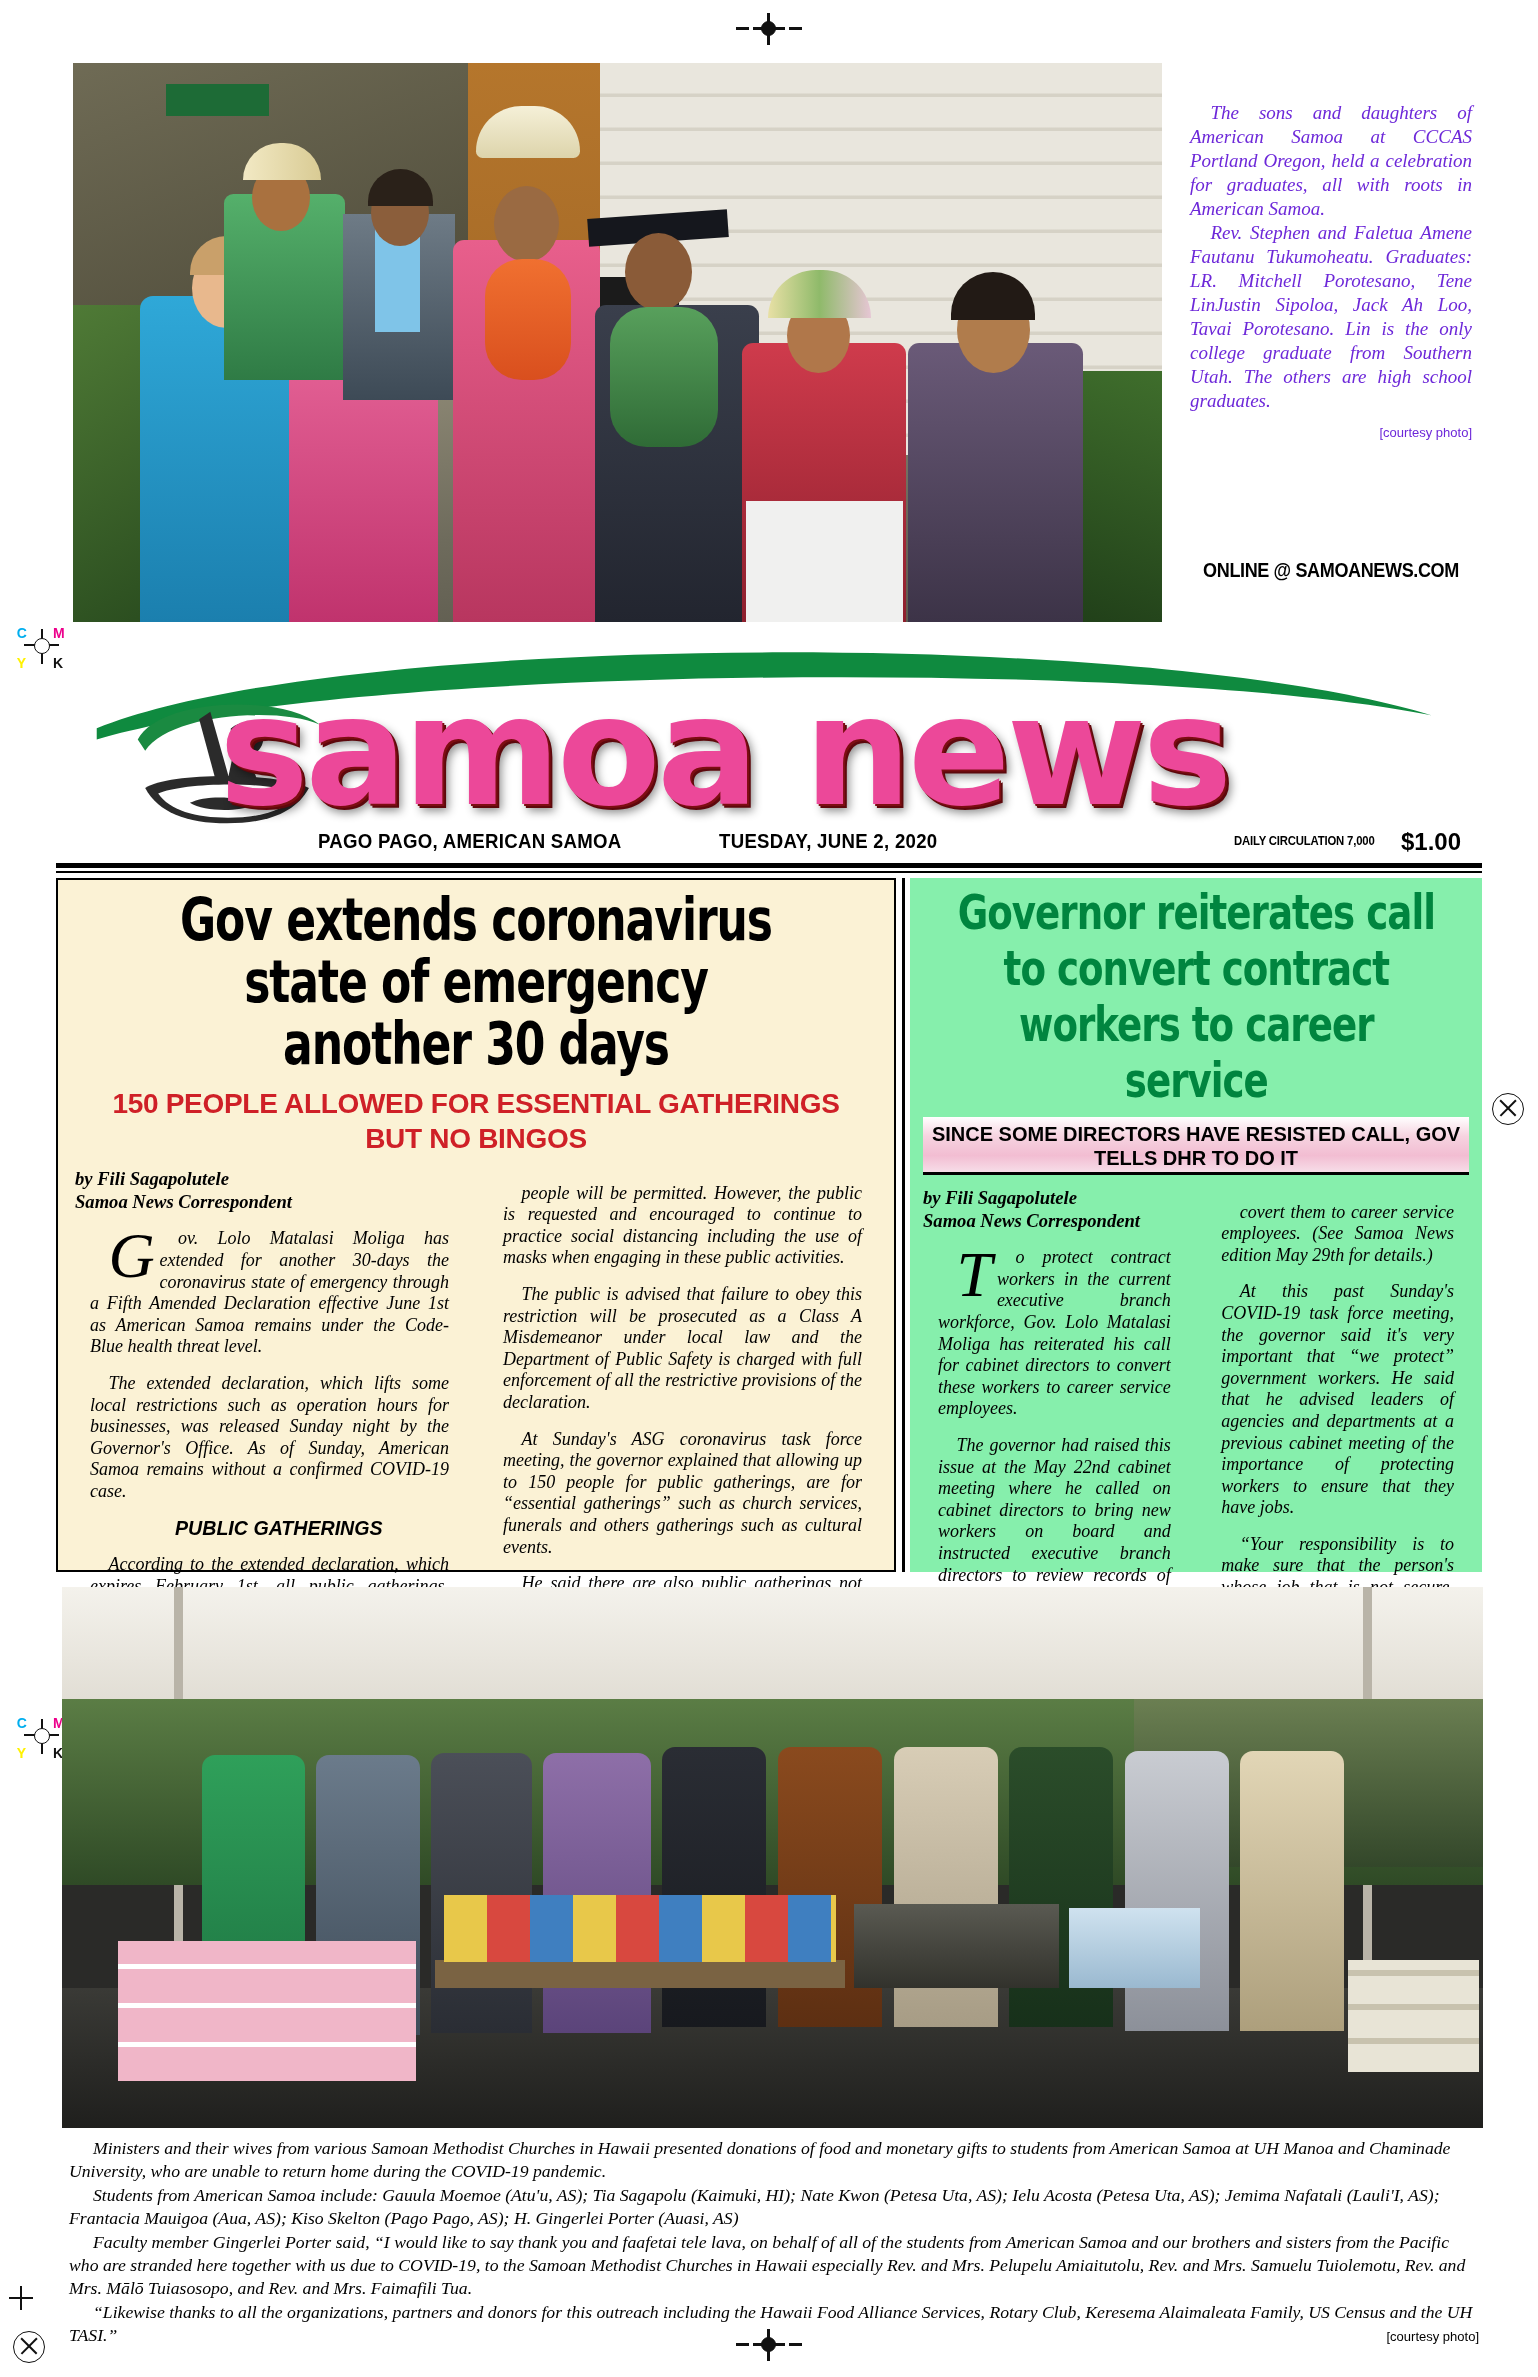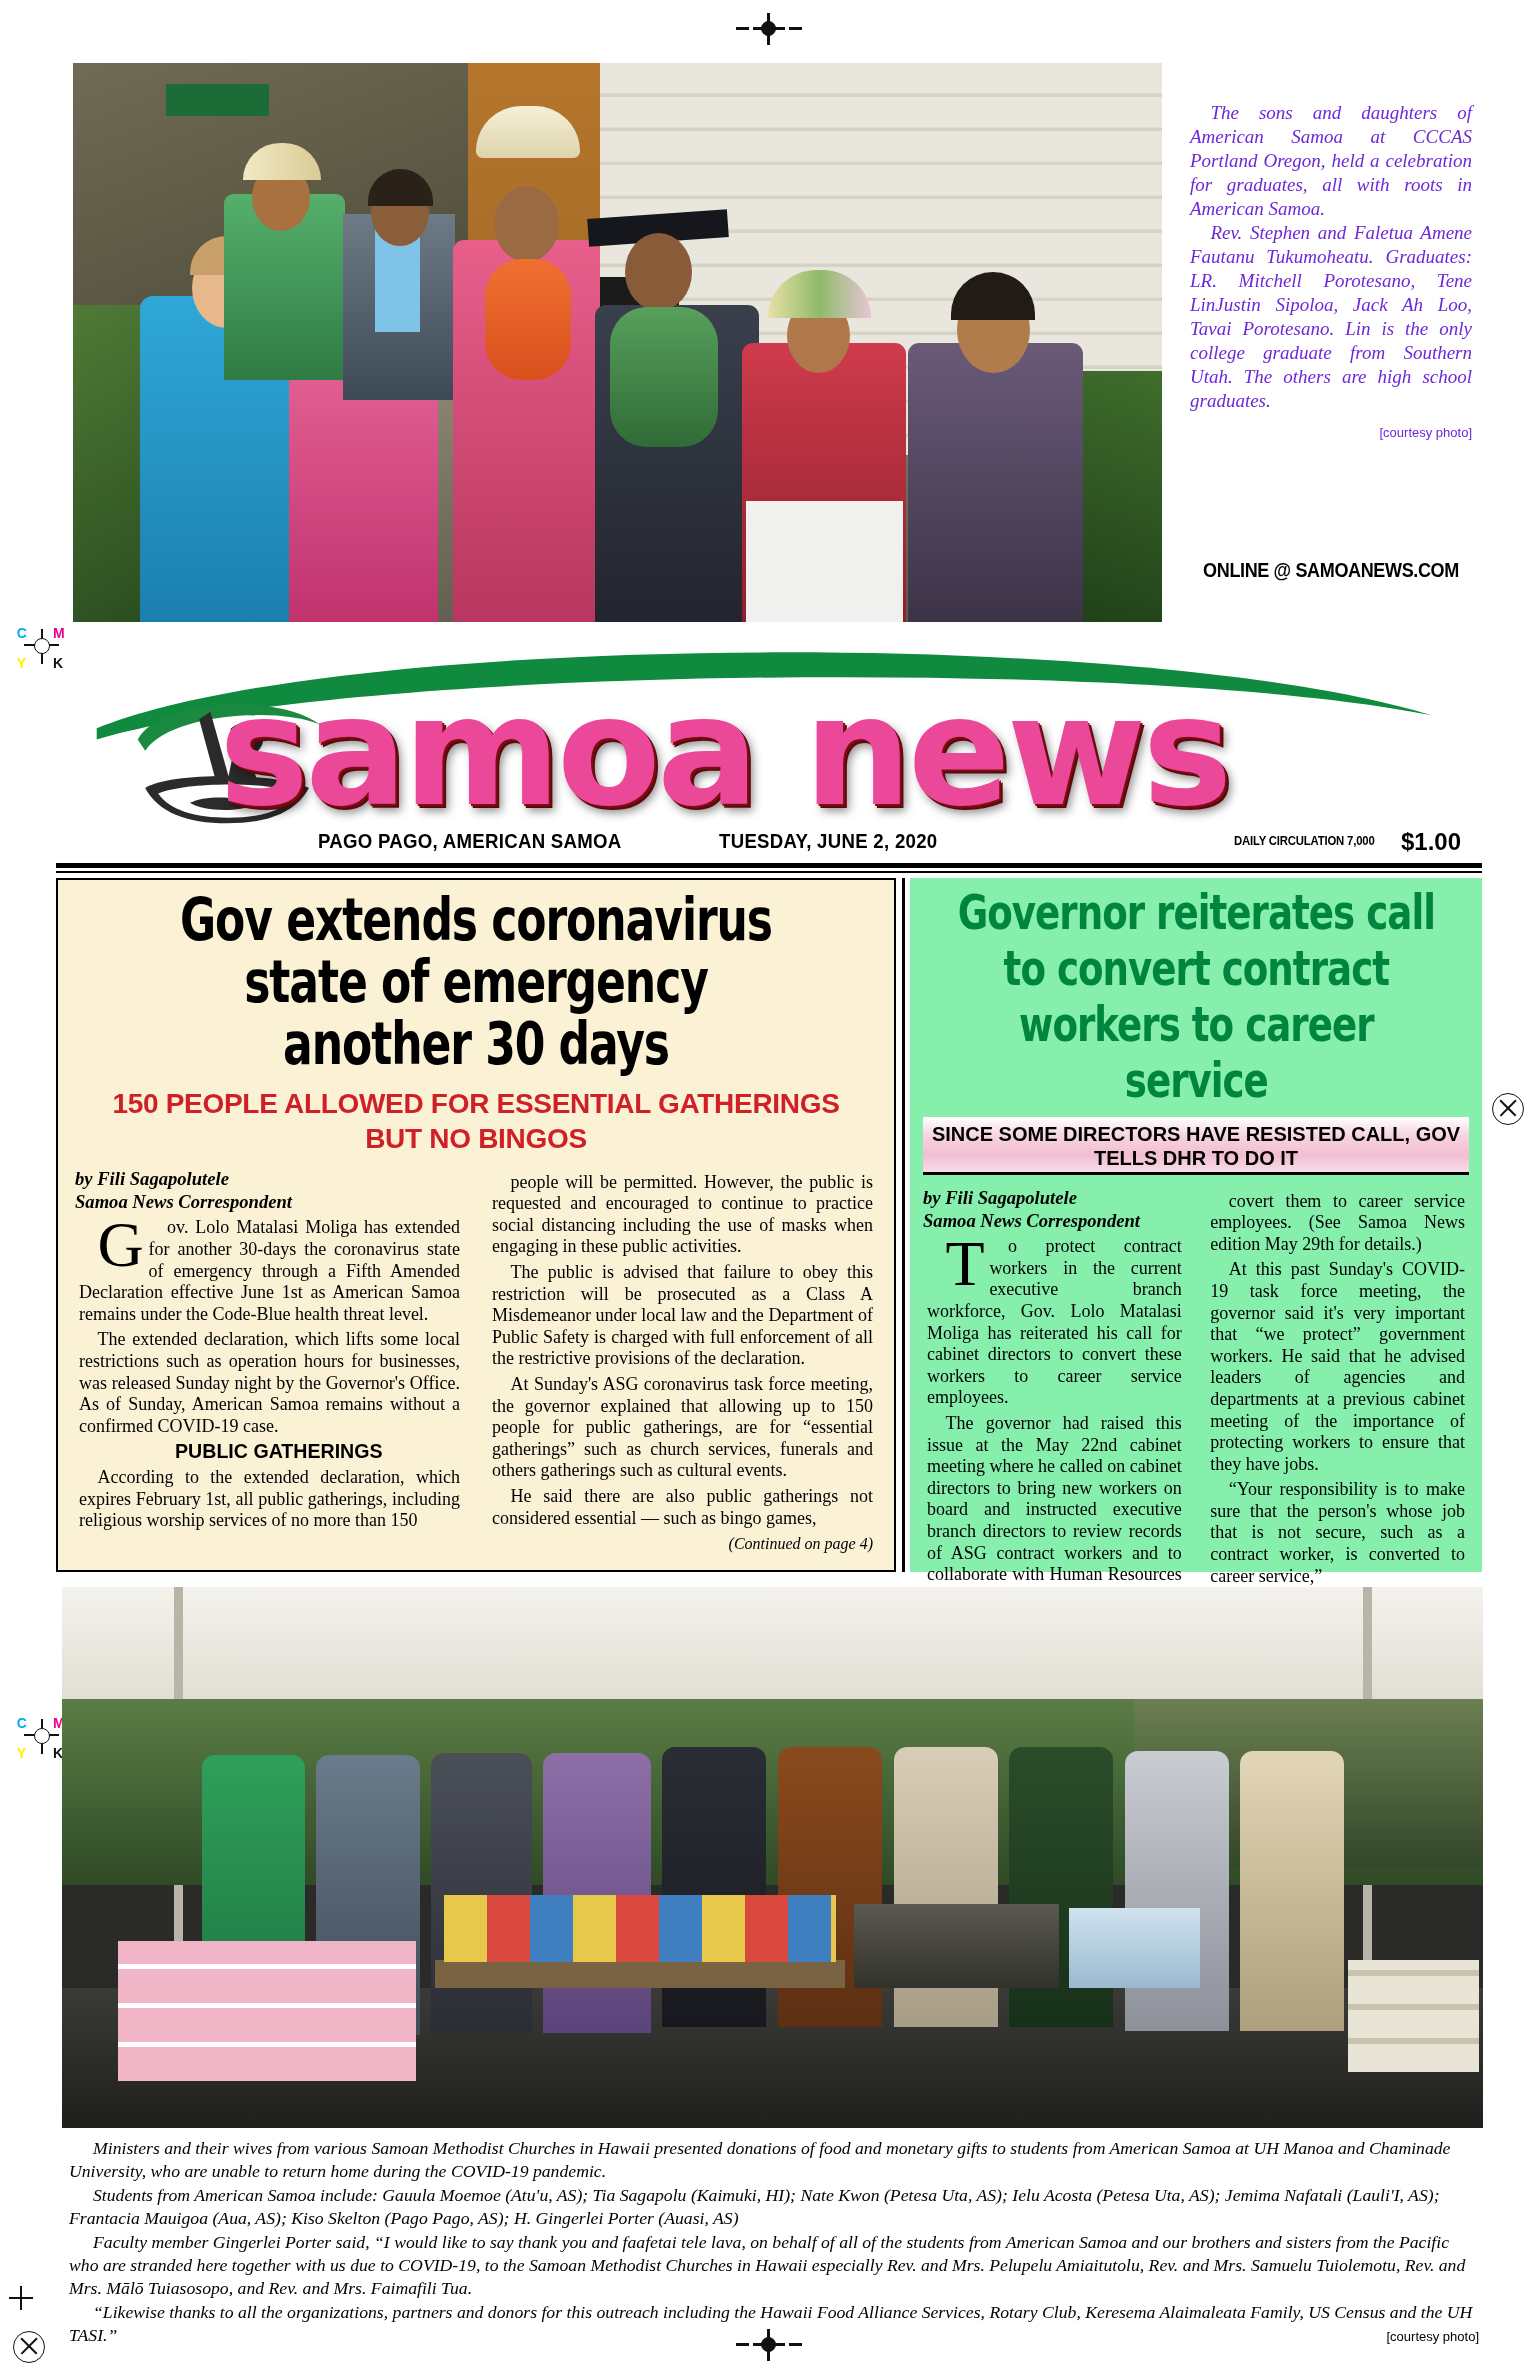--- a/index.html
+++ b/index.html
@@ -264,21 +264,21 @@
     position: relative;
   }
   .byline {
     font-weight: bold;
     font-style: italic;
     font-size: 18.6px;
     line-height: 22.4px;
     margin-bottom: 0.9px;
     text-align: left;
   }
-  .col p { margin: 4px; text-indent: 18.6px; }
+  .col p { margin: 15px; text-indent: 18.6px; font-style: italic; }
   .dropcap-para { text-indent: 0; }
   .dropcap-para::first-letter {
     float: left;
     font-size: 64px;
     line-height: 52px;
     padding: 1.9px 4.7px 0 0;
     font-family: "Liberation Serif", serif;
     font-weight: normal;
   }
   .subhead-inline {

